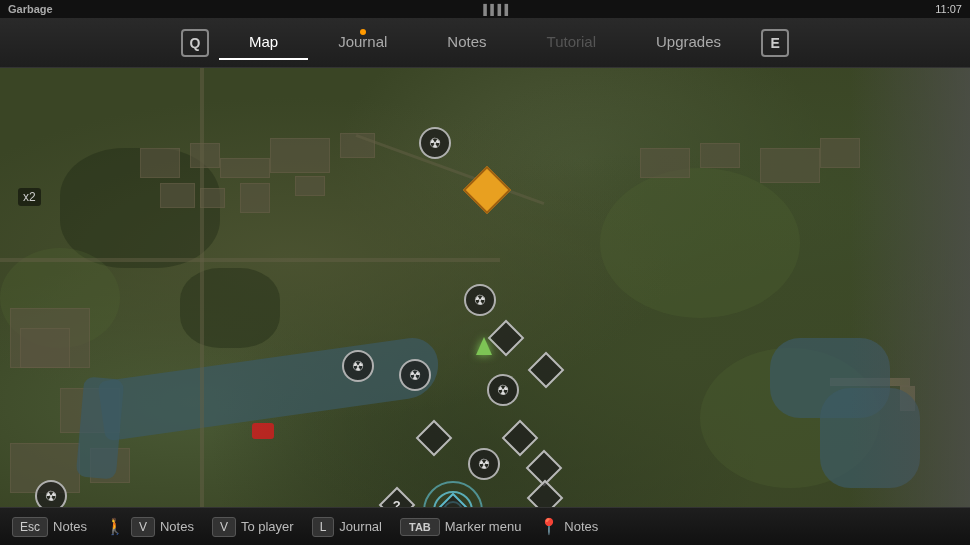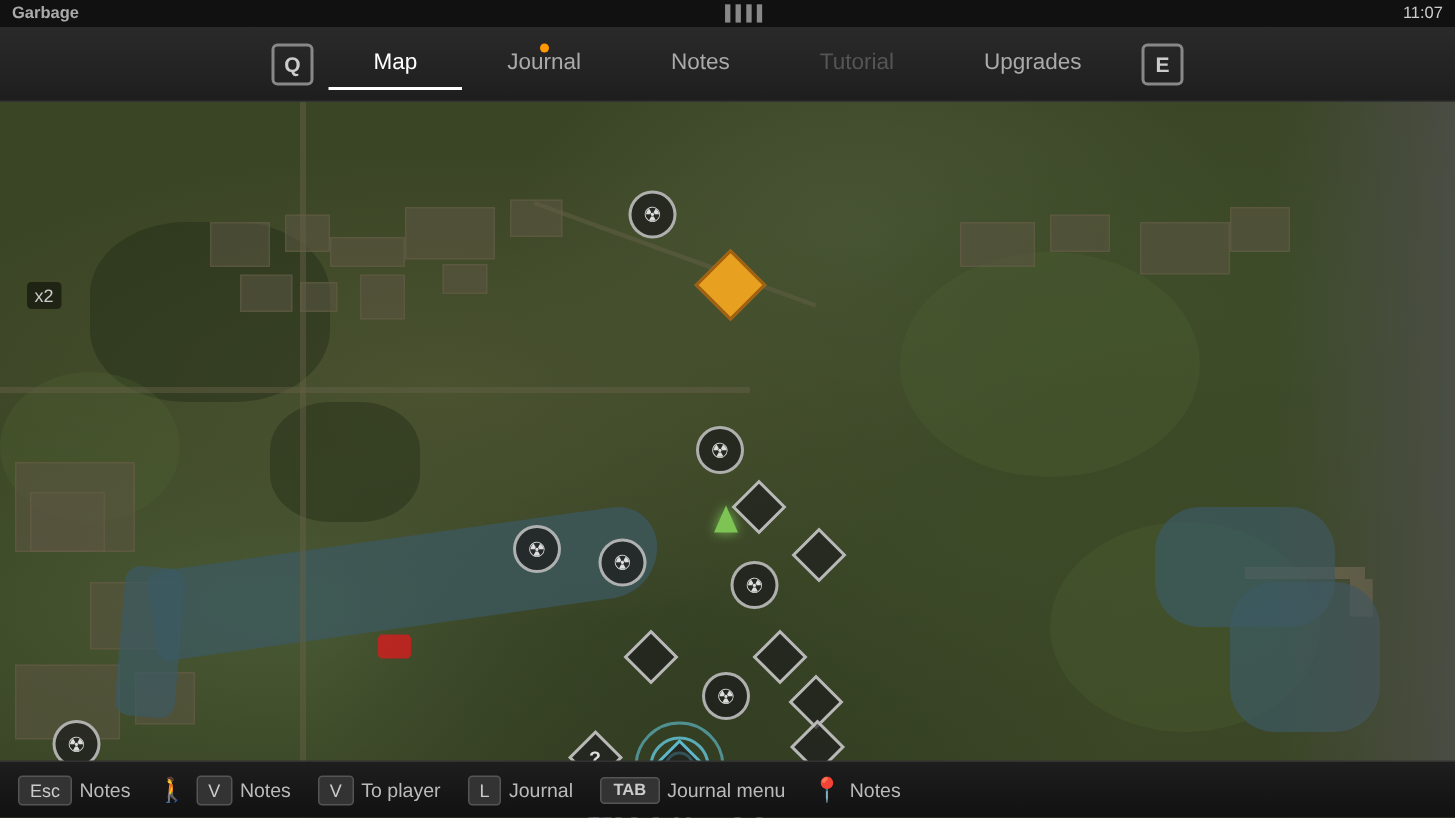--- a/index.html
+++ b/index.html
@@ -435,17 +435,17 @@
   <span class="bottom-key">V</span>
   <span class="bottom-label">Notes</span>
 
   <span class="bottom-key">V</span>
   <span class="bottom-label">To player</span>
 
   <span class="bottom-key">L</span>
   <span class="bottom-label">Journal</span>
 
   <span class="tab-key">TAB</span>
-  <span class="bottom-label">Journal menu</span>
+  <span class="bottom-label">Marker menu</span>
 
   <span style="color:#ccc;font-size:16px;margin-right:5px;">📍</span>
   <span class="bottom-label">Notes</span>
 </div>
 
 </body></html>

